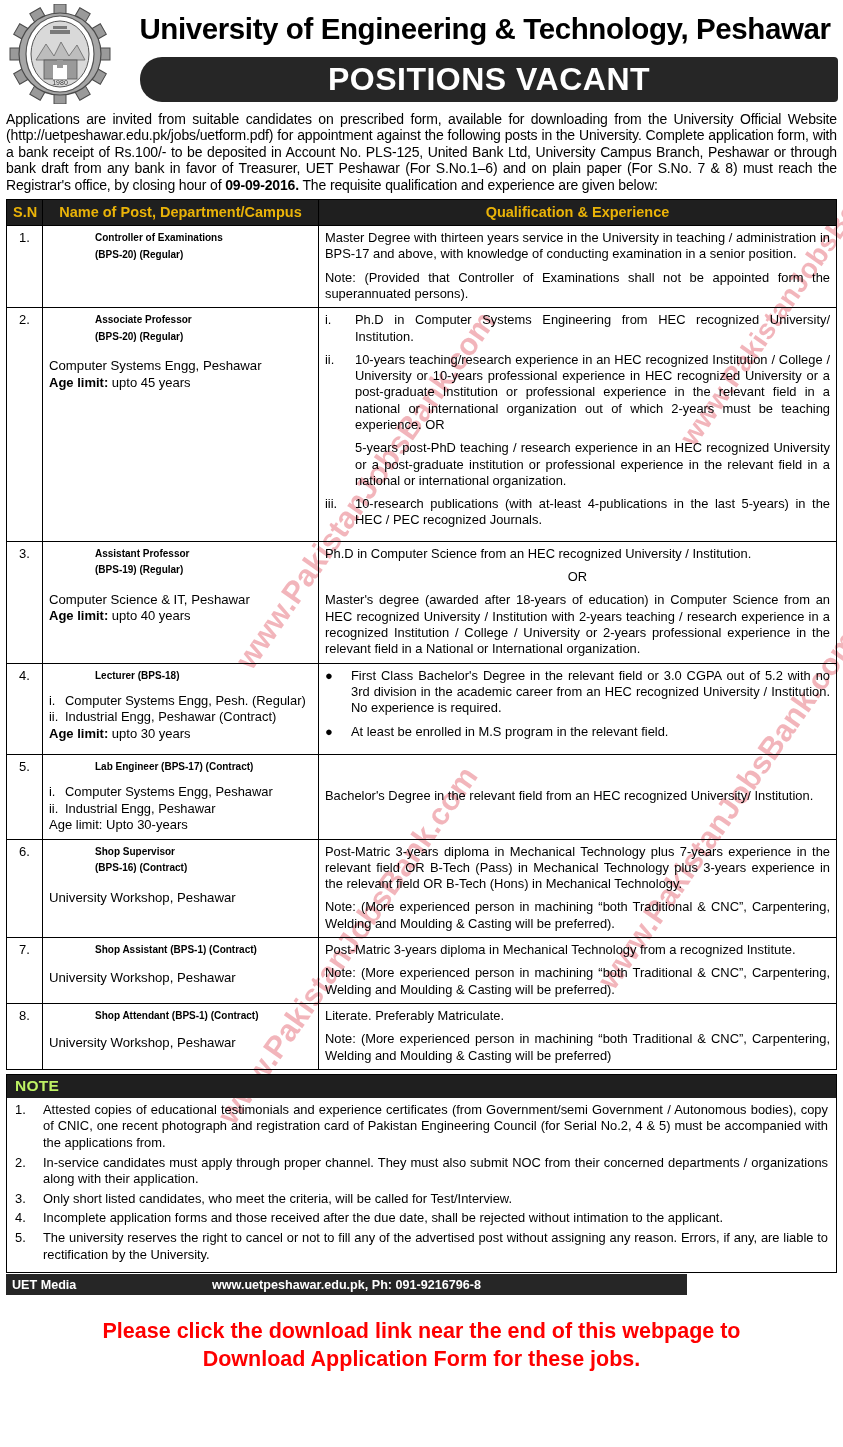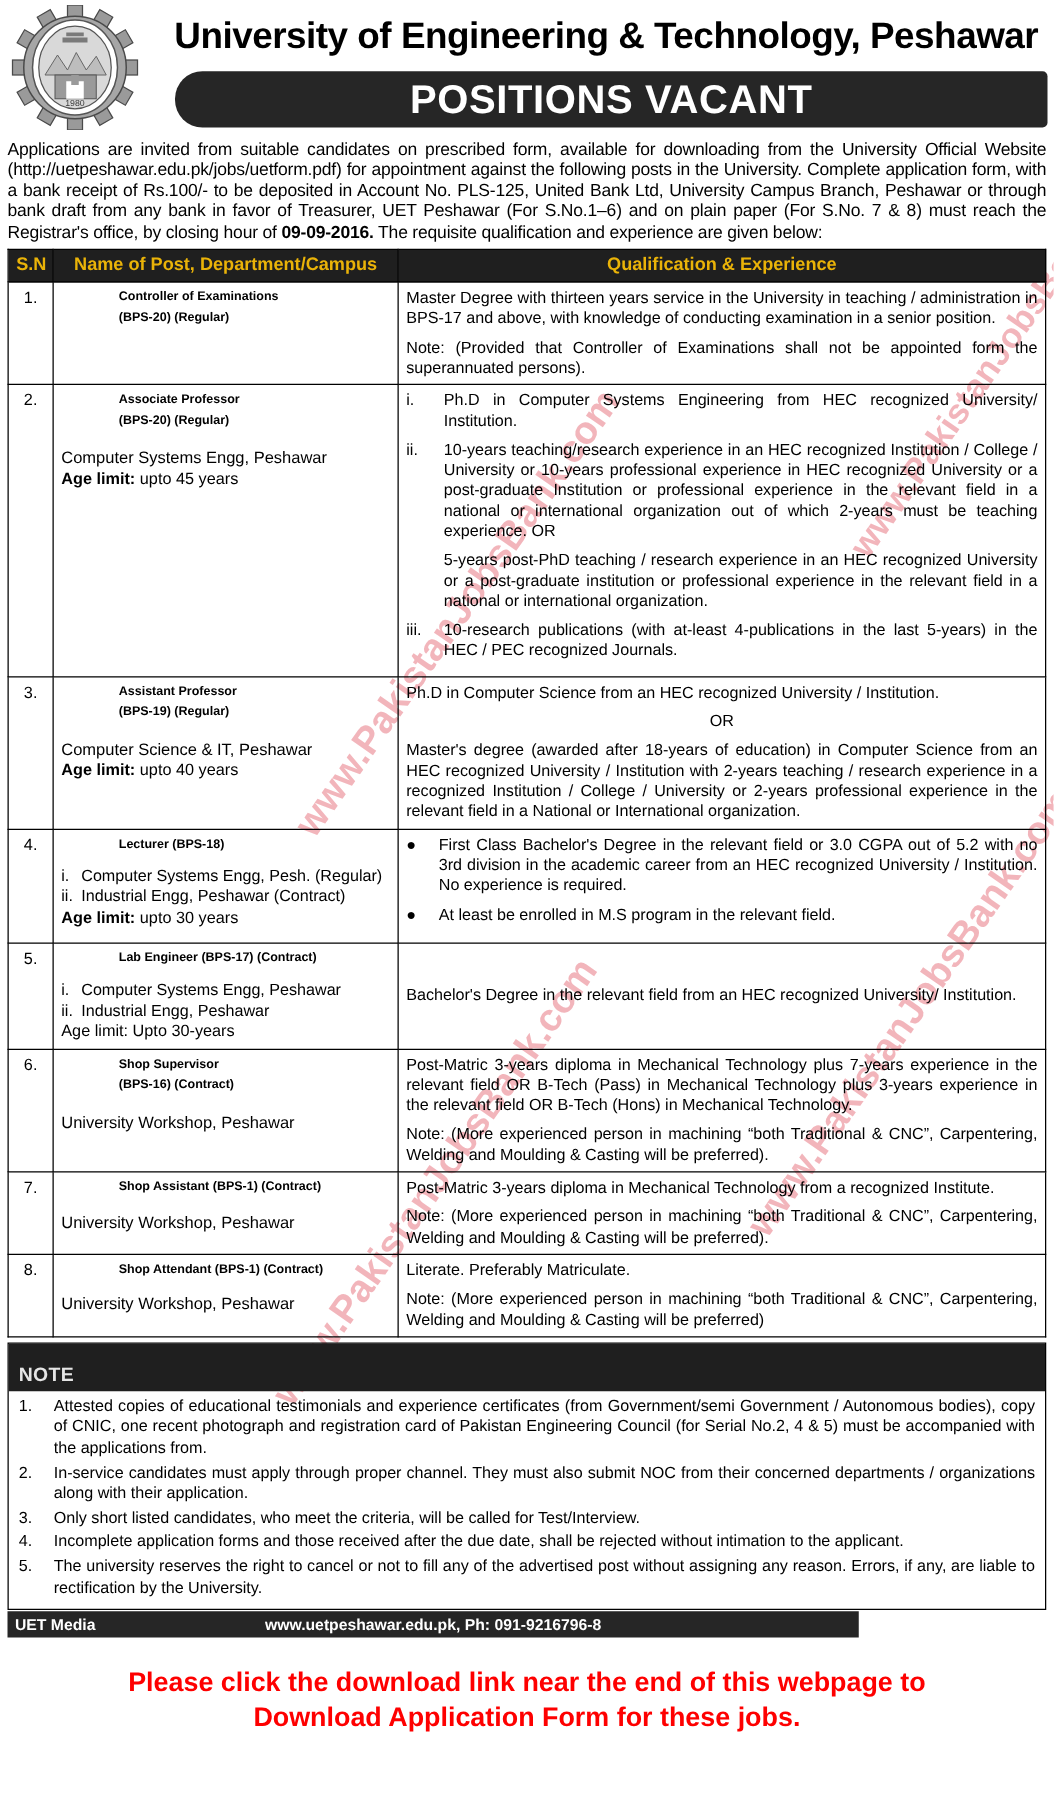--- a/index.html
+++ b/index.html
@@ -177,24 +177,24 @@
   
   .note-box {
     position: relative;
     z-index: 10;
     margin: 4px 6px 0 6px;
     width: 831px;
     border: 1.6px solid #000;
   }
   .note-hd {
     background: #1f1f1f;
-    color: #e5e5e5;
+    color: #bef264;
     font-weight: bold;
     font-size: 15.5px;
-    padding: 17px 8px 3px 8px;
+    padding: 2px 8px 3px 8px;
     letter-spacing: 0.3px;
   }
   .note-body {
     padding: 4px 8px 6px 8px;
     font-size: 12.9px;
     line-height: 16.6px;
   }
   .note-item {
     display: flex;
     margin-bottom: 3px;

